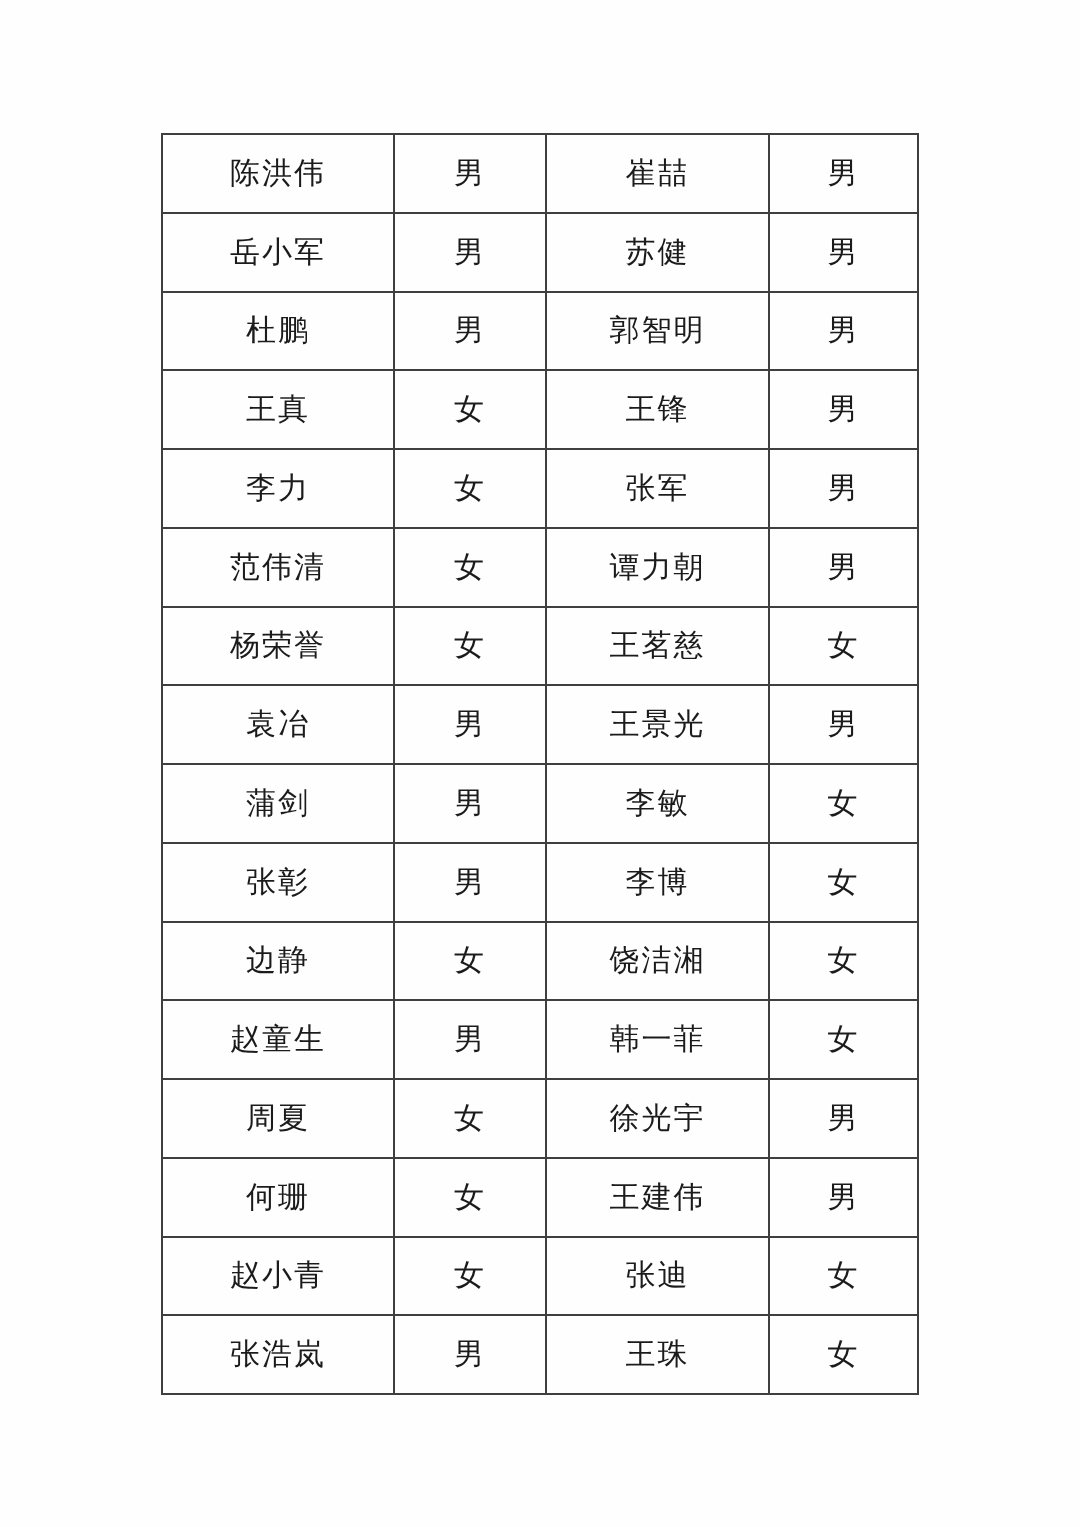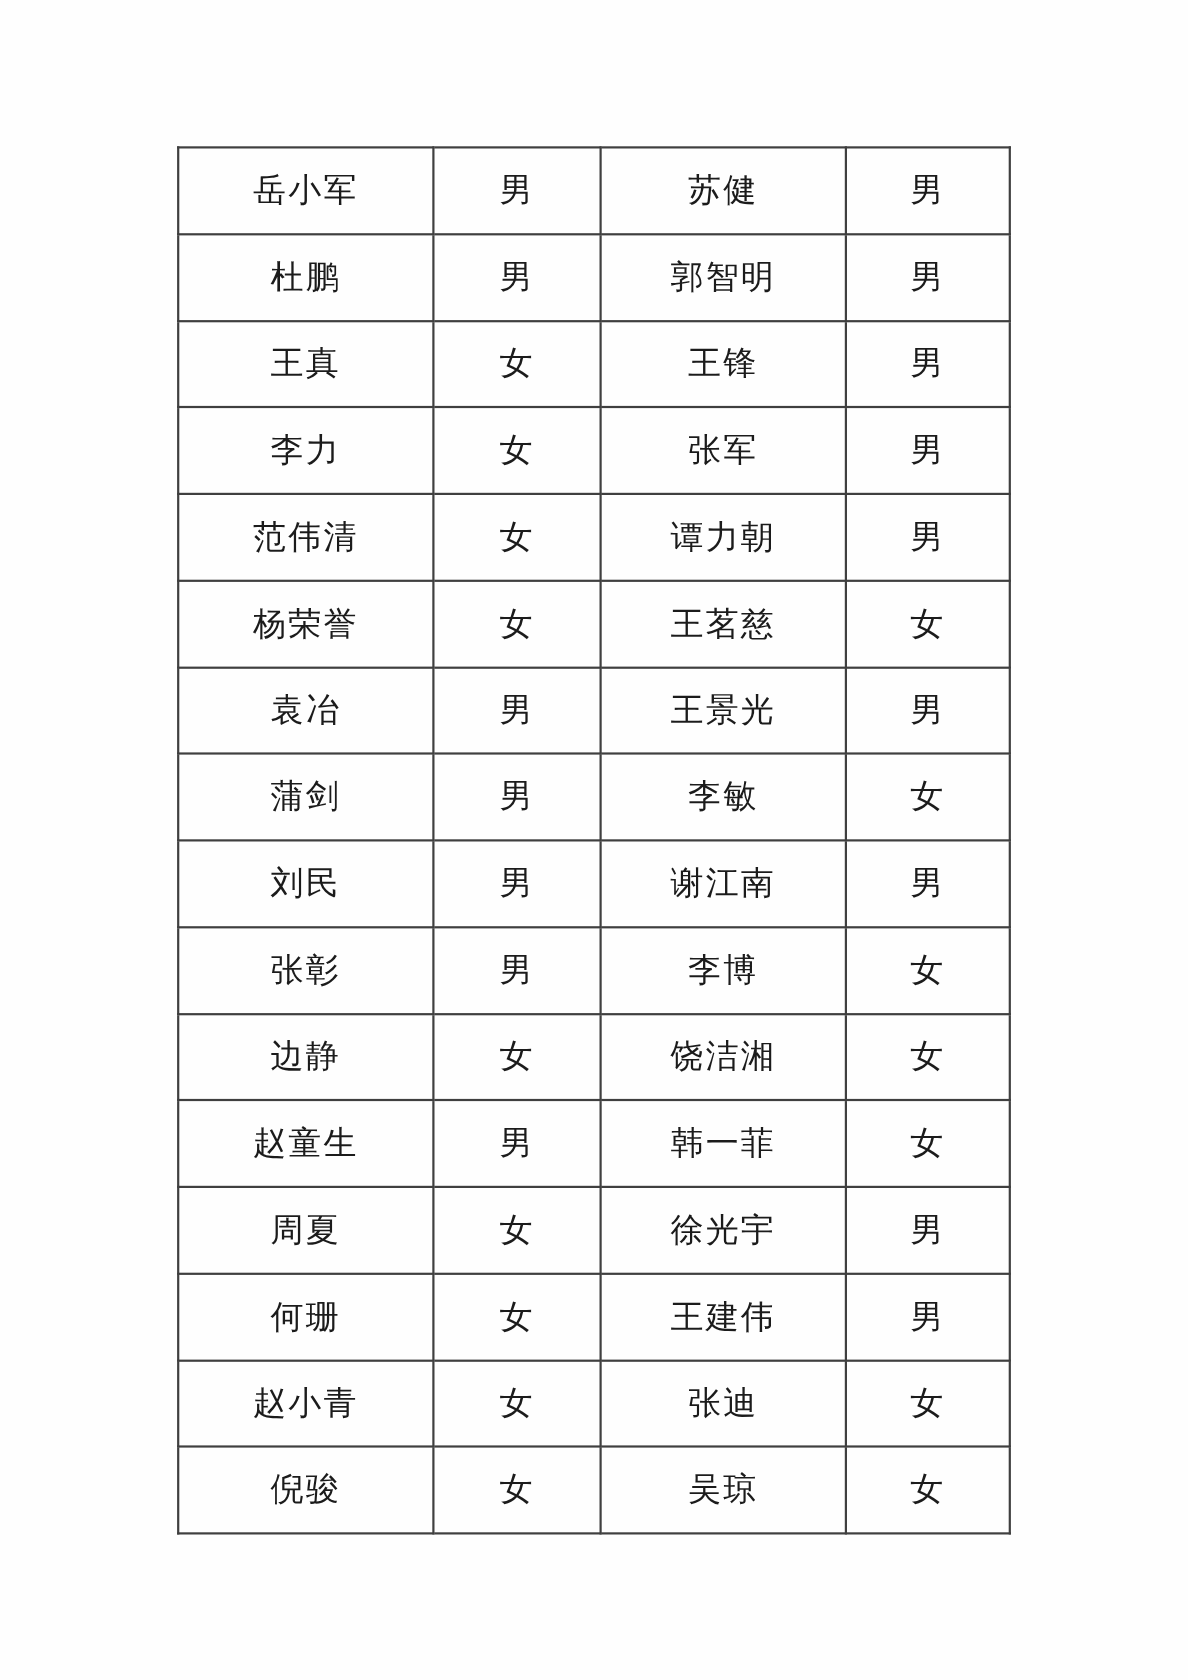--- a/index.html
+++ b/index.html
@@ -44,20 +44,26 @@
 <div class="page">
   <table class="roster-table">
     <colgroup>
       <col class="c-name1">
       <col class="c-gender1">
       <col class="c-name2">
       <col class="c-gender2">
     </colgroup>
     <tbody>
         <tr>
+          <td>陈洪伟</td>
+          <td>男</td>
+          <td>崔喆</td>
+          <td>男</td>
+        </tr>
+        <tr>
           <td>岳小军</td>
           <td>男</td>
           <td>苏健</td>
           <td>男</td>
         </tr>
         <tr>
           <td>杜鹏</td>
           <td>男</td>
           <td>郭智明</td>
           <td>男</td>
@@ -92,26 +98,20 @@
           <td>王景光</td>
           <td>男</td>
         </tr>
         <tr>
           <td>蒲剑</td>
           <td>男</td>
           <td>李敏</td>
           <td>女</td>
         </tr>
         <tr>
-          <td>刘民</td>
-          <td>男</td>
-          <td>谢江南</td>
-          <td>男</td>
-        </tr>
-        <tr>
           <td>张彰</td>
           <td>男</td>
           <td>李博</td>
           <td>女</td>
         </tr>
         <tr>
           <td>边静</td>
           <td>女</td>
           <td>饶洁湘</td>
           <td>女</td>
@@ -134,20 +134,20 @@
           <td>王建伟</td>
           <td>男</td>
         </tr>
         <tr>
           <td>赵小青</td>
           <td>女</td>
           <td>张迪</td>
           <td>女</td>
         </tr>
         <tr>
-          <td>倪骏</td>
-          <td>女</td>
-          <td>吴琼</td>
+          <td>张浩岚</td>
+          <td>男</td>
+          <td>王珠</td>
           <td>女</td>
         </tr>
       </tbody>
   </table>
 </div>
 
 </body></html>

